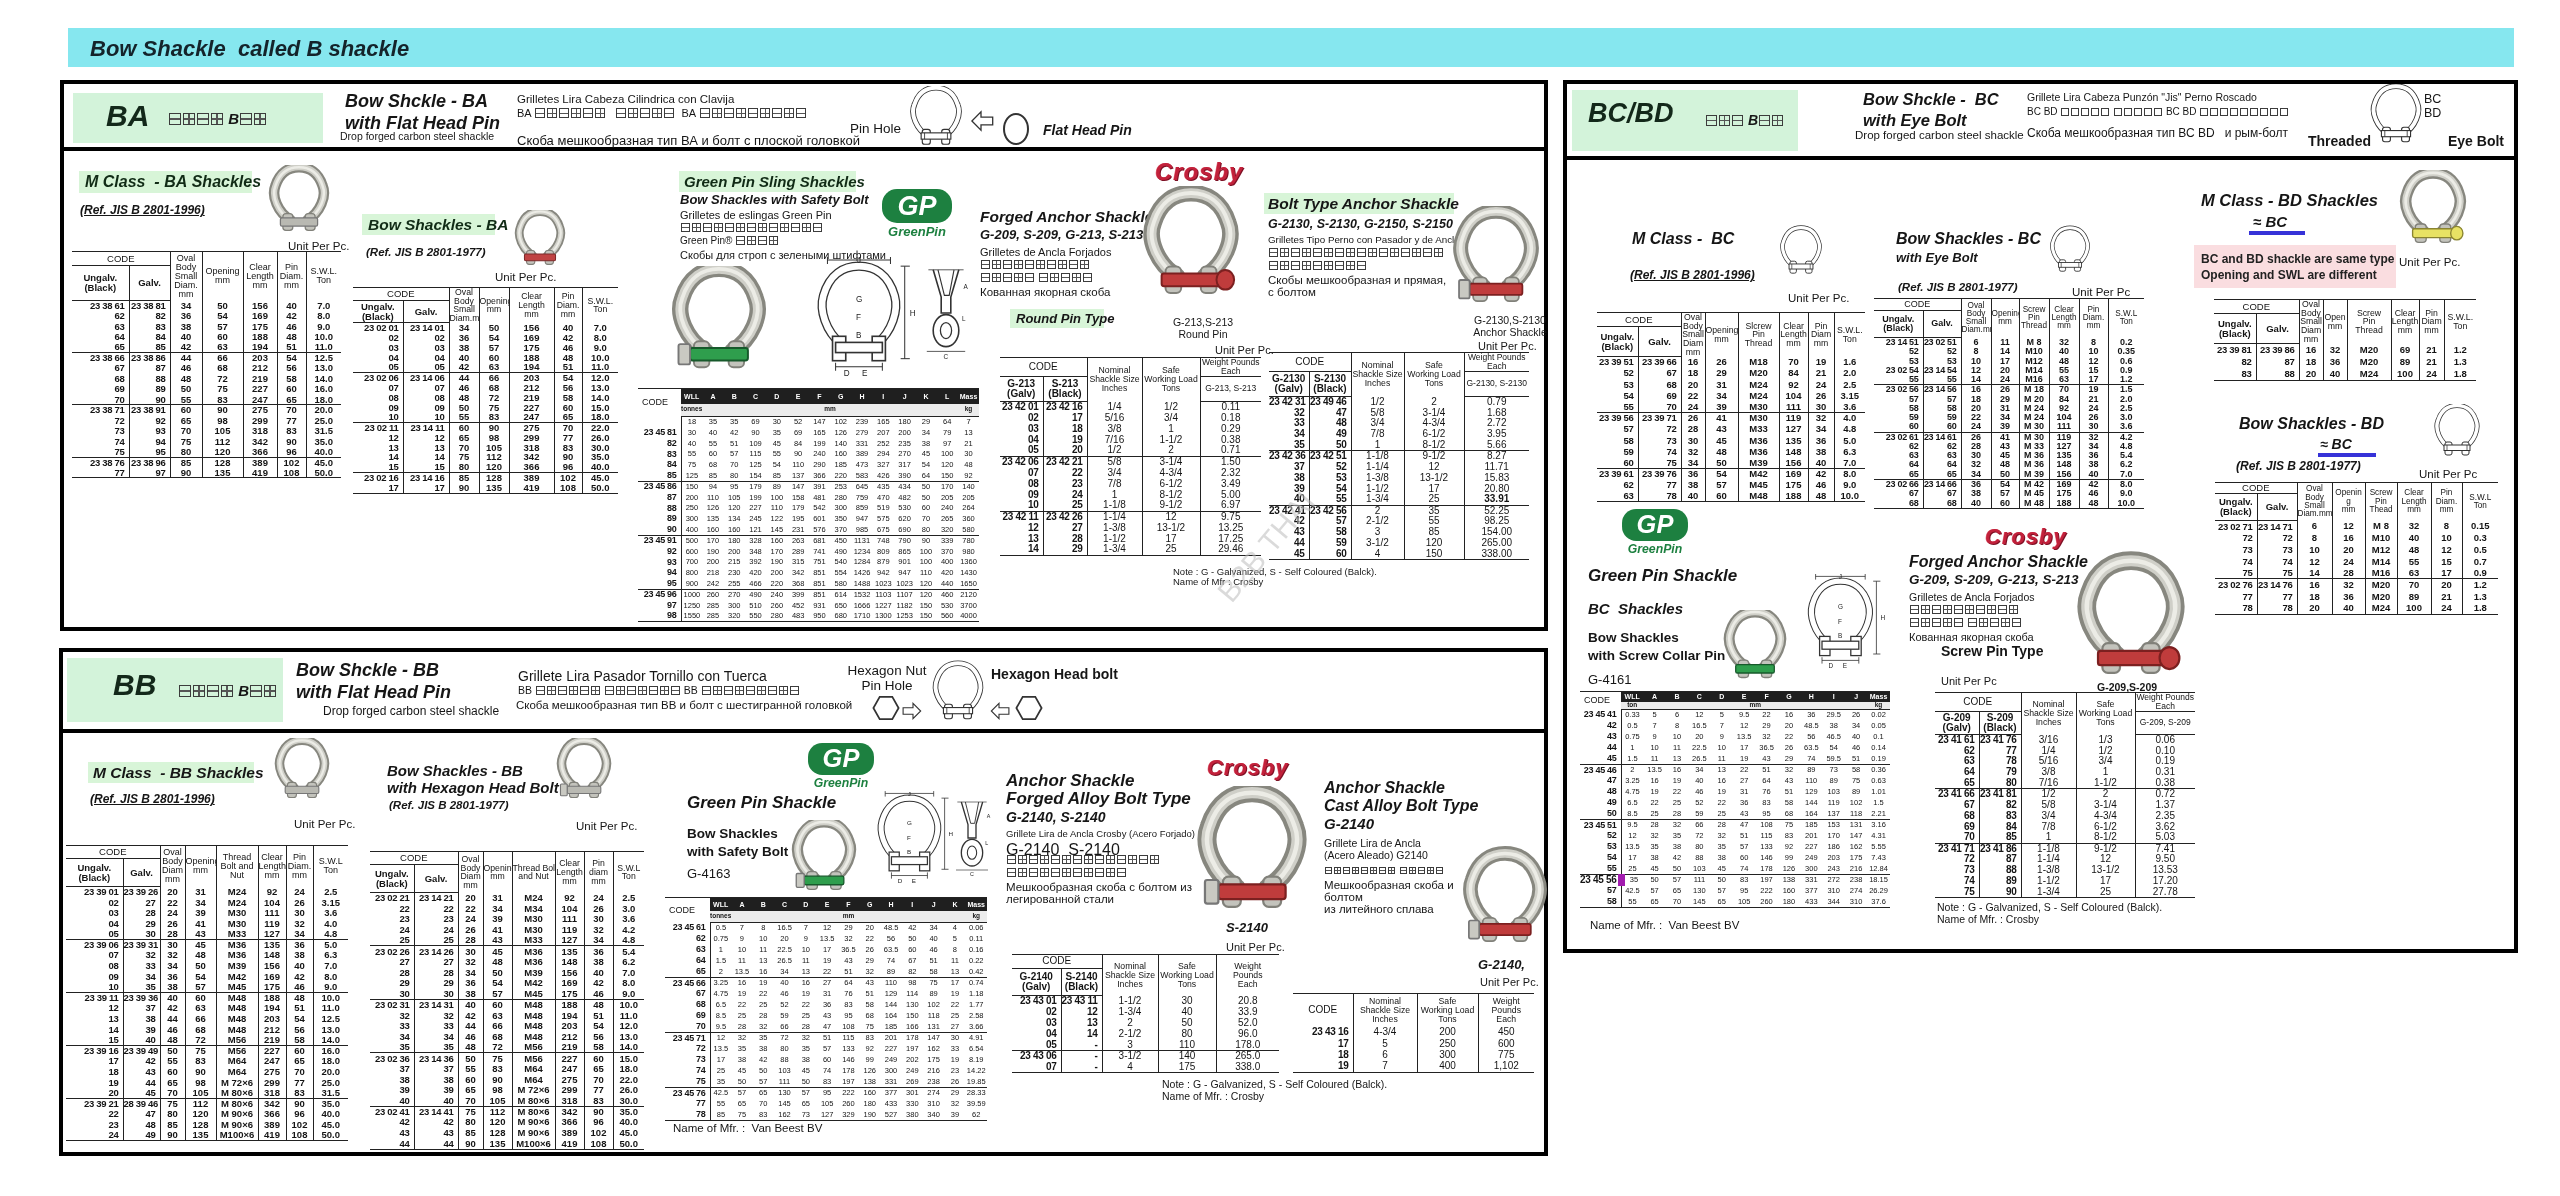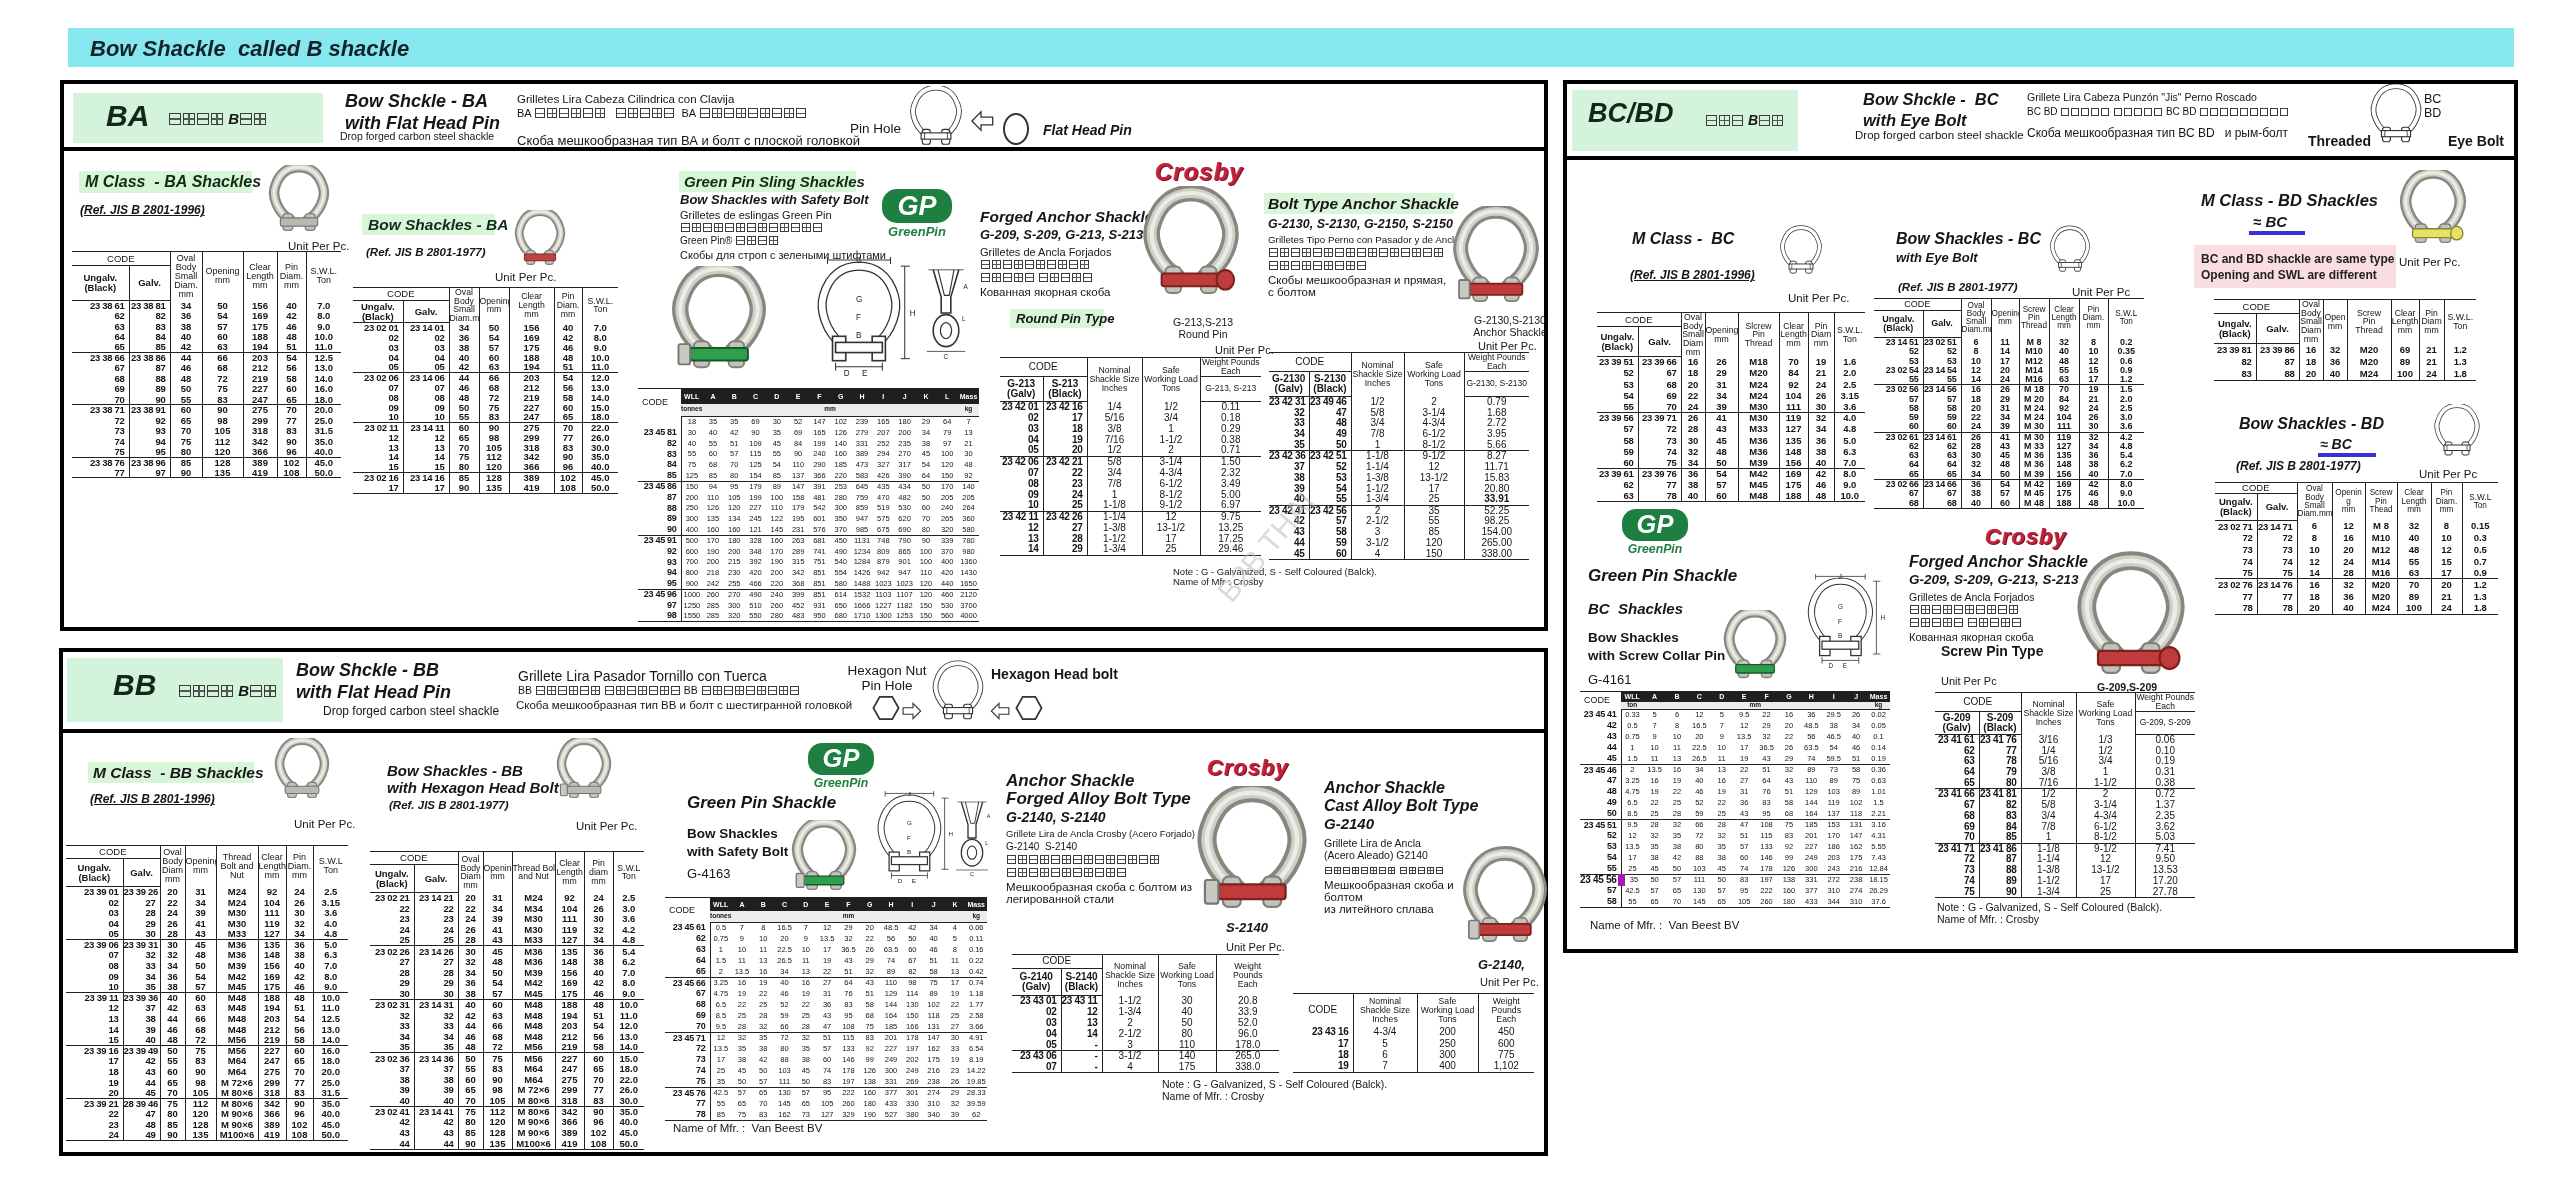--- a/index.html
+++ b/index.html
@@ -2131,21 +2131,21 @@
           <td style="font-weight:normal">39</td>
           <td style="font-weight:normal">62</td>
         </tr>
       </tbody>
     </table>
     <div class="abs" style="left:673px;top:1122px;font-size:11.5px">Name of Mfr. :&nbsp; Van Beest BV</div>
     <div class="abs" style="left:1207px;top:755px;font-size:22px"><span class="crosby">Crosby</span></div>
     <div class="abs" style="left:1006px;top:772px;font-size:17px;line-height:1.05"><span class="bi">Anchor Shackle<br>Forged Alloy Bolt Type</span></div>
     <div class="abs" style="left:1006px;top:809px;font-size:14px"><span class="bi">G-2140, S-2140</span></div>
     <div class="abs" style="left:1006px;top:828px;font-size:9.5px">Grillete Lira de Ancla Crosby (Acero Forjado)</div>
-    <div class="abs" style="left:1006px;top:841px;font-size:10px">G-2140&nbsp; S-2140</div>
+    <div class="abs" style="left:1006px;top:841px;font-size:16px">G-2140&nbsp; S-2140</div>
     <div class="abs" style="left:1006px;top:854px;font-size:10px"><span class="cj" style="width:9px;height:9px"></span><span class="cjp" style="width:9px;height:9px"></span><span class="cj" style="width:9px;height:9px"></span><span class="cjp" style="width:9px;height:9px"></span><span class="cj" style="width:9px;height:9px"></span><span class="cjp" style="width:9px;height:9px"></span><span class="cj" style="width:9px;height:9px"></span><span class="cjp" style="width:9px;height:9px"></span><span class="cj" style="width:9px;height:9px"></span><span class="cjp" style="width:9px;height:9px"></span><span class="cj" style="width:9px;height:9px"></span><span class="cjp" style="width:9px;height:9px"></span><span class="cj" style="width:9px;height:9px"></span><span class="cjp" style="width:9px;height:9px"></span></div>
     <div class="abs" style="left:1006px;top:867px;font-size:10px"><span class="cj" style="width:9px;height:9px"></span><span class="cjp" style="width:9px;height:9px"></span><span class="cj" style="width:9px;height:9px"></span><span class="cjp" style="width:9px;height:9px"></span><span class="cj" style="width:9px;height:9px"></span><span class="cjp" style="width:9px;height:9px"></span><span class="cj" style="width:9px;height:9px"></span><span class="cjp" style="width:9px;height:9px"></span><span class="cj" style="width:9px;height:9px"></span><span class="cjp" style="width:9px;height:9px"></span><span class="cj" style="width:9px;height:9px"></span></div>
     <div class="abs" style="left:1006px;top:881px;font-size:11.5px">Мешкообразная скоба с болтом из<br>легированной стали</div>
     <svg class="abs" style="left:1196px;top:786px" width="112" height="132" viewBox="0 0 100 112">
 <path d="M36 88 C16 76 5 50 12 33 C19 11 34 3 50 3 C66 3 81 11 88 33 C95 50 84 76 64 88" fill="none" stroke="#87877f" stroke-width="17" stroke-linecap="round"></path>
 <path d="M36 88 C16 76 5 50 12 33 C19 11 34 3 50 3 C66 3 81 11 88 33 C95 50 84 76 64 88" fill="none" stroke="#cfcfc8" stroke-width="10" stroke-linecap="round"></path>
 <path d="M36 88 C16 76 5 50 12 33 C19 11 34 3 50 3 C66 3 81 11 88 33 C95 50 84 76 64 88" fill="none" stroke="#ecece6" stroke-width="4" stroke-linecap="round"></path>
 <rect x="24" y="78" width="16" height="27" rx="5" fill="#c3c3bc" stroke="#81817a" stroke-width="2"></rect>
 <rect x="60" y="78" width="16" height="27" rx="5" fill="#c3c3bc" stroke="#81817a" stroke-width="2"></rect>
 <rect x="20" y="85" width="60" height="13" rx="2.5" fill="#c03c3c" stroke="#7c2020" stroke-width="2"></rect>

